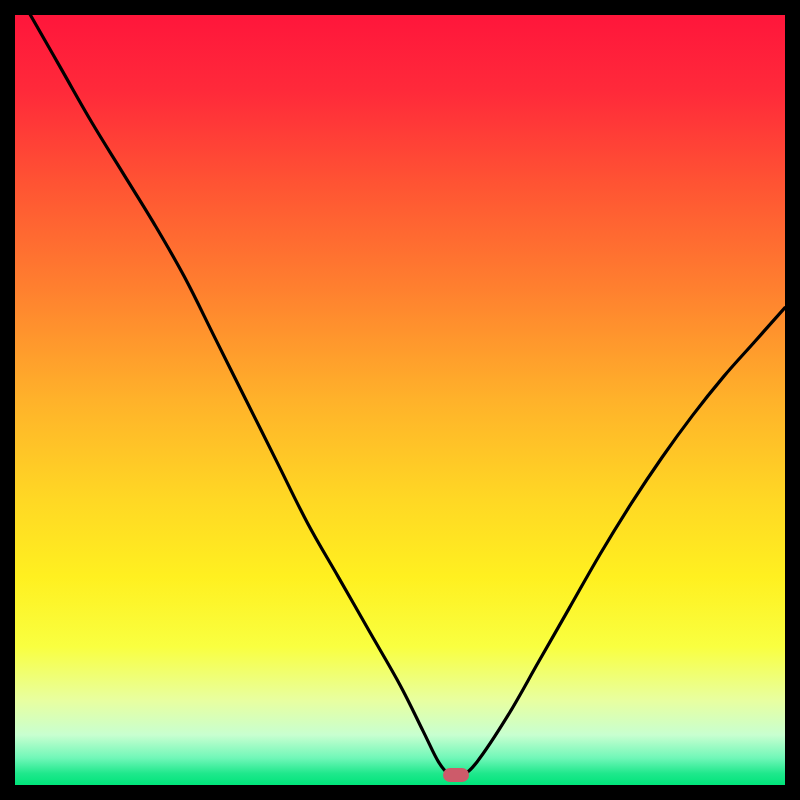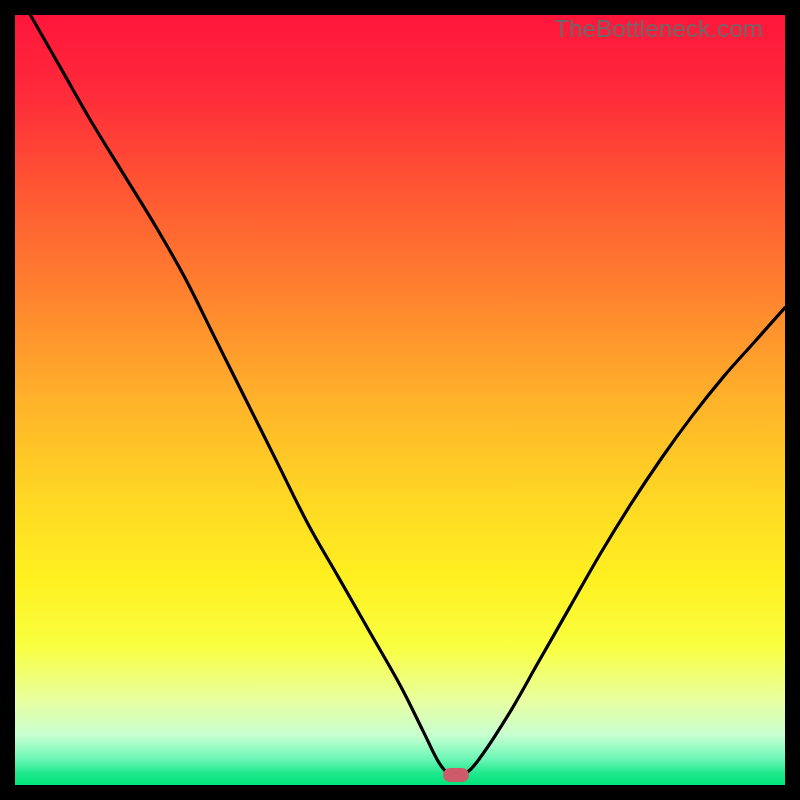--- a/index.html
+++ b/index.html
@@ -66,14 +66,13 @@
           <stop offset="98.50%" stop-color="#1fe88c"></stop>
           <stop offset="100.00%" stop-color="#00e47a"></stop>
         </linearGradient>
     </defs>
     <rect x="0" y="0" width="770" height="770" fill="url(#bg-grad)"></rect>
     <path id="curve" fill="none" stroke-width="3.2" stroke-linejoin="round" stroke-linecap="round" d="M 15.40 0.00 C 20.94 9.70, 35.11 34.50, 46.20 53.90 C 57.29 73.30, 65.91 89.09, 77.00 107.80 C 88.09 126.51, 96.71 139.83, 107.80 157.85 C 118.89 175.87, 127.51 189.19, 138.60 207.90 C 149.69 226.61, 158.31 241.01, 169.40 261.80 C 180.49 282.59, 189.11 301.22, 200.20 323.40 C 211.29 345.58, 219.91 362.82, 231.00 385.00 C 242.09 407.18, 250.71 424.42, 261.80 446.60 C 272.89 468.78, 281.51 487.41, 292.60 508.20 C 303.69 528.99, 312.31 542.70, 323.40 562.10 C 334.49 581.50, 343.11 596.60, 354.20 616.00 C 365.29 635.40, 375.30 651.88, 385.00 669.90 C 394.70 687.92, 401.17 702.24, 408.10 716.10 C 415.03 729.96, 418.65 739.00, 423.50 746.90 C 428.35 754.80, 430.89 757.63, 435.05 759.99 C 439.21 762.35, 441.75 762.35, 446.60 759.99 C 451.45 757.63, 453.68 757.57, 462.00 746.90 C 470.32 736.23, 481.71 718.72, 492.80 700.70 C 503.89 682.68, 512.51 666.20, 523.60 646.80 C 534.69 627.40, 543.31 612.30, 554.40 592.90 C 565.49 573.50, 574.11 557.71, 585.20 539.00 C 596.29 520.29, 604.91 506.27, 616.00 488.95 C 627.09 471.63, 635.71 458.69, 646.80 442.75 C 657.89 426.81, 666.51 414.95, 677.60 400.40 C 688.69 385.85, 697.31 375.07, 708.40 361.90 C 719.49 348.73, 728.11 339.72, 739.20 327.25 C 750.29 314.78, 764.46 298.84, 770.00 292.60" stroke="#000000"></path>
   </svg>
 
   <div id="marker" class="marker" style="left: 441.21px; top: 759.99px; background: rgb(205, 91, 106);"></div>
 
-  <div class="watermark">TheBottleneck.com</div>
 </div>
 
 </body></html>

